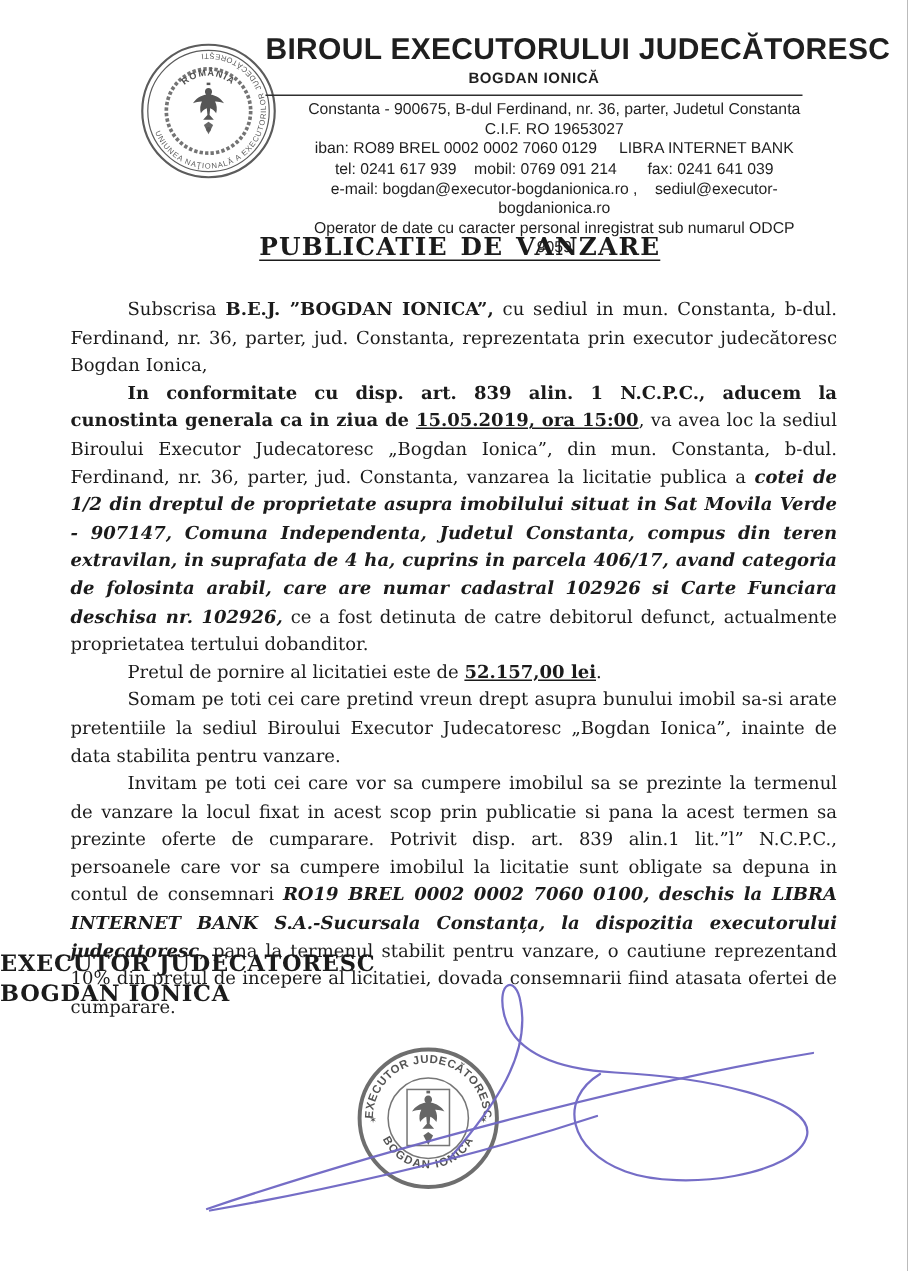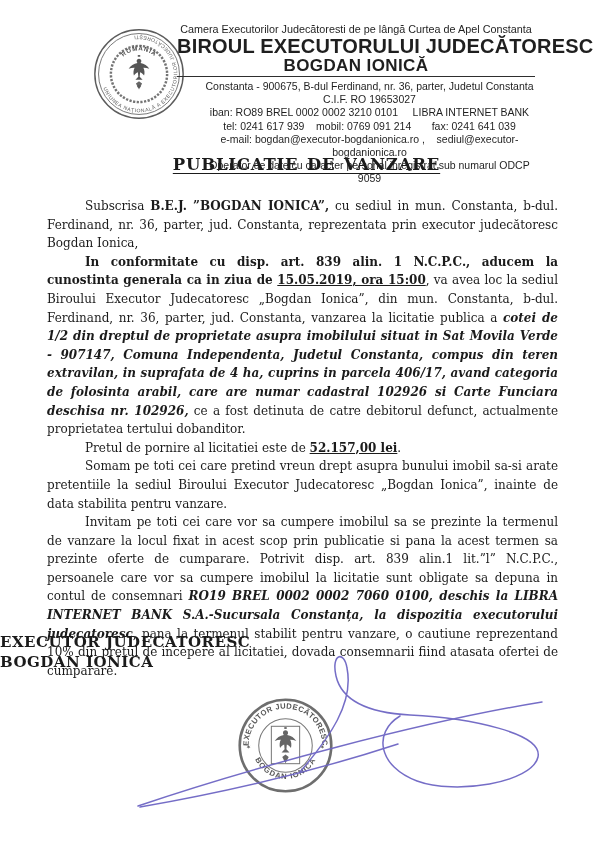--- a/index.html
+++ b/index.html
@@ -16,21 +16,21 @@
   .letterhead{position:absolute;top:0;left:0;width:100%;height:140px;}
   .logo-seal{position:absolute;left:93px;top:28px;width:92px;height:92px;}
   .head-text{
     position:absolute;left:177px;top:23px;width:358px;
     text-align:center;
     font-family:"Liberation Sans", sans-serif;
     color:#1f1f1f;
   }
   .chamber-line{font-size:10.8px;line-height:13px;white-space:nowrap;}
   .office-name{font-size:20px;font-weight:bold;line-height:21px;white-space:nowrap;letter-spacing:.2px;}
-  .executor-name{font-size:17px;font-weight:bold;line-height:17px;letter-spacing:.4px;}
+  .executor-name{font-size:10px;font-weight:bold;line-height:17px;letter-spacing:.4px;}
   .head-rule{border:none;border-top:1.6px solid #2e2e2e;margin:2px 0 3px 0;}
   .contact-line{font-size:10.5px;line-height:13.2px;white-space:pre-wrap;padding-left:27px;}
   
   .doc-title{
     position:absolute;top:151px;left:0;width:100%;
     text-align:center;margin:4px;
     font-size:16.5px;font-weight:bold;
     letter-spacing:.8px;word-spacing:2px;
     text-decoration:underline;
     text-underline-offset:3px;
@@ -80,26 +80,25 @@
 
       <g fill="#565656">
         <path d="M45 30 c-1.4 0 -2.3 1.1 -2.3 2.4 0 .7 .3 1.4 .8 1.8 -3.5 .6 -7 2.8 -8.6 5.7 2 -.7 4 -1.2 5.8 -1.1 -1.1 2.2 -1.5 5 -.7 7.7 1.1 -1.6 2.6 -2.9 3.9 -3.3 l.4 4.4 -2.8 3.1 h7 l-2.8 -3.1 .4 -4.4 c1.3 .4 2.8 1.7 3.9 3.3 .8 -2.7 .4 -5.5 -.7 -7.7 1.8 -.1 3.8 .4 5.8 1.1 -1.6 -2.9 -5.1 -5.1 -8.6 -5.7 .5 -.4 .8 -1.1 .8 -1.8 0 -1.3 -.9 -2.4 -2.3 -2.4 z"></path>
         <rect x="43.8" y="26.5" width="2.4" height="1.6"></rect>
         <path d="M45 52 l-3 2.2 3 6 3 -6 z" opacity=".9"></path>
         <circle cx="45" cy="57" r="1.6" opacity=".8"></circle>
       </g>
     </svg>
 
     <div class="head-text">
-      <div class="chamber-line">Camera Executorilor Judecătoresti de pe lângă Curtea de Apel Constanta</div>
       <div class="office-name">BIROUL EXECUTORULUI JUDECĂTORESC</div>
       <div class="executor-name">BOGDAN IONICĂ</div>
       <hr class="head-rule">
       <div class="contact-line">Constanta - 900675, B-dul Ferdinand, nr. 36, parter, Judetul Constanta    C.I.F. RO 19653027</div>
-      <div class="contact-line">iban: RO89 BREL 0002 0002 3210 0101     LIBRA INTERNET BANK</div>
+      <div class="contact-line">iban: RO89 BREL 0002 0002 7060 0129     LIBRA INTERNET BANK</div>
       <div class="contact-line">tel: 0241 617 939    mobil: 0769 091 214       fax: 0241 641 039</div>
       <div class="contact-line">e-mail: bogdan@executor-bogdanionica.ro ,    sediul@executor-bogdanionica.ro</div>
       <div class="contact-line">Operator de date cu caracter personal inregistrat sub numarul ODCP 9059</div>
     </div>
   </header>
 
   <h1 class="doc-title">PUBLICATIE DE VANZARE</h1>
 
   <main class="body-text">
     <p><span>Subscrisa </span><span style="font-weight: bold;">B.E.J. ”BOGDAN IONICA”,</span><span> cu sediul in mun. Constanta, b-dul. Ferdinand, nr. 36, parter, jud. Constanta, reprezentata prin executor judecătoresc Bogdan Ionica,</span></p>

